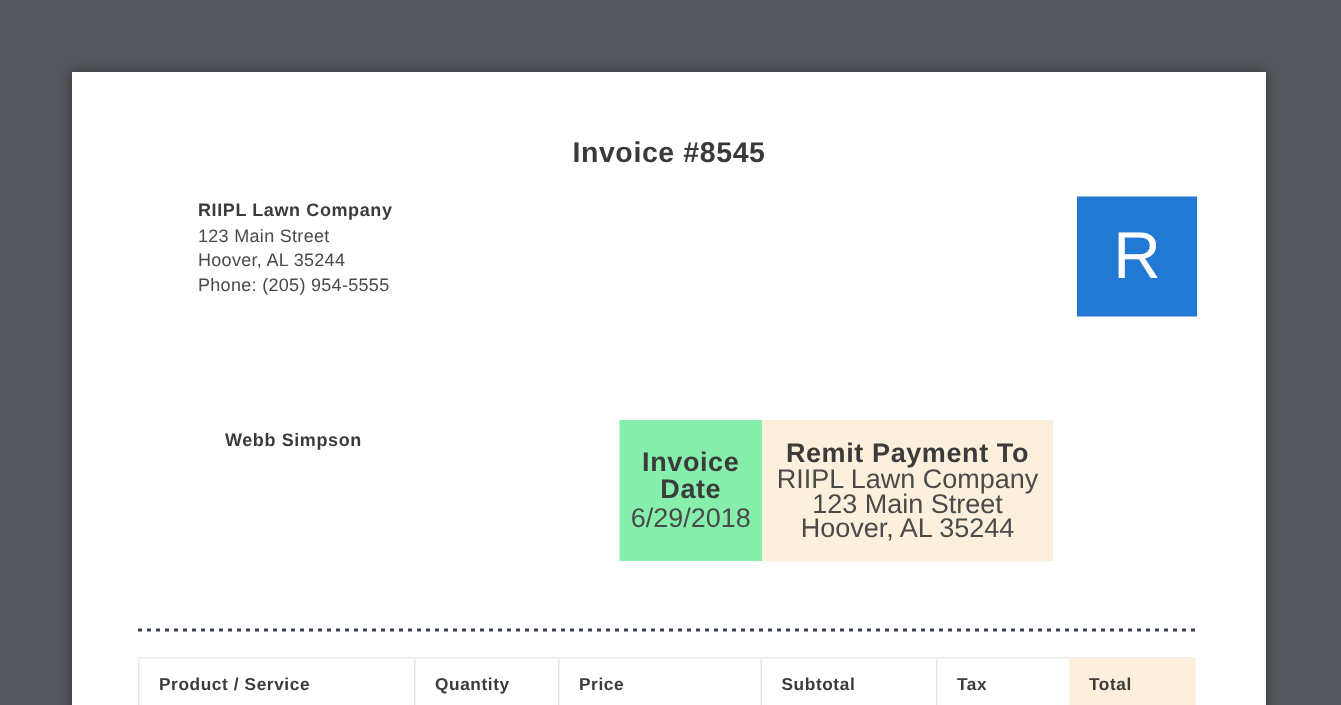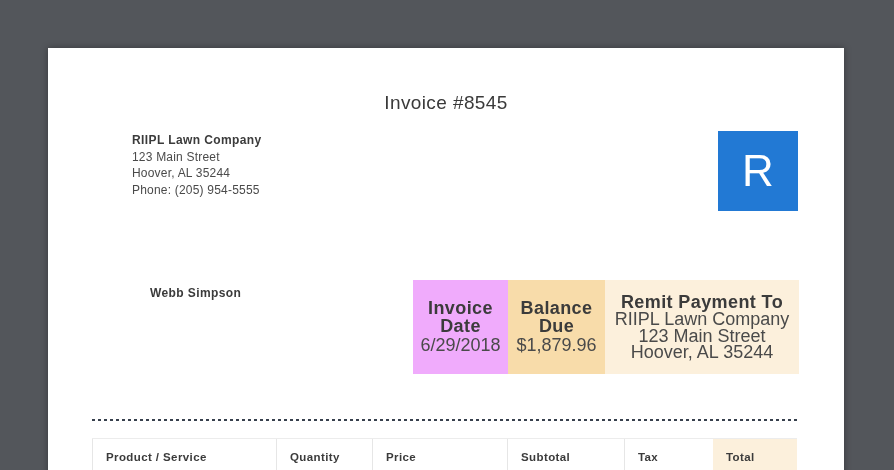--- a/index.html
+++ b/index.html
@@ -11,21 +11,21 @@
   }
   .page {
     position:absolute; left:48px; top:48px;
     width:796px; height:560px;
     background:#ffffff;
     box-shadow:0 0 7px rgba(0,0,0,0.35);
   }
   .invoice-title {
     position:absolute; top:44px; left:0; width:100%;
     text-align:center;
-    font-size:19px; font-weight:400; color:#3a3a3a;
+    font-size:19px; font-weight:700; color:#3a3a3a;
     letter-spacing:0.4px;
   }
   .addr-block { position:absolute; font-size:12px; color:#4a4a4a; line-height:16.5px; letter-spacing:0.2px; }
   .company-block { left:84px; top:84px; }
   .customer-block { left:102px; top:237px;text-align:right; }
   .addr-name { font-weight:bold; color:#3b3b3b; letter-spacing:0.4px; }
   .phone-label { }
   .logo {
     position:absolute; left:670px; top:83px;
     width:80px; height:80px;
@@ -87,27 +87,23 @@
 
   <div class="logo" style="background:#2279d4;">
     <span>R</span>
   </div>
 
   <div class="addr-block customer-block">
     <div class="addr-name">Webb Simpson</div>
   </div>
 
   <div class="summary-strip">
-    <div class="summary-box box-invoice-date" style="background:#f0abfc;">
+    <div class="summary-box box-invoice-date" style="background:#86efac;">
       <div class="summary-label">Invoice Date</div>
       <div>6/29/2018</div>
-    </div>
-    <div class="summary-box box-balance-due" style="background:#f8dcaa;">
-      <div class="summary-label">Balance Due</div>
-      <div>$1,879.96</div>
     </div>
     <div class="summary-box box-remit" style="background:#fcf0dc;">
       <div class="summary-label">Remit Payment To</div>
       <div>RIIPL Lawn Company</div>
       <div>123 Main Street</div>
       <div>Hoover, AL 35244</div>
     </div>
   </div>
 
   <div class="dashed-divider"></div>

